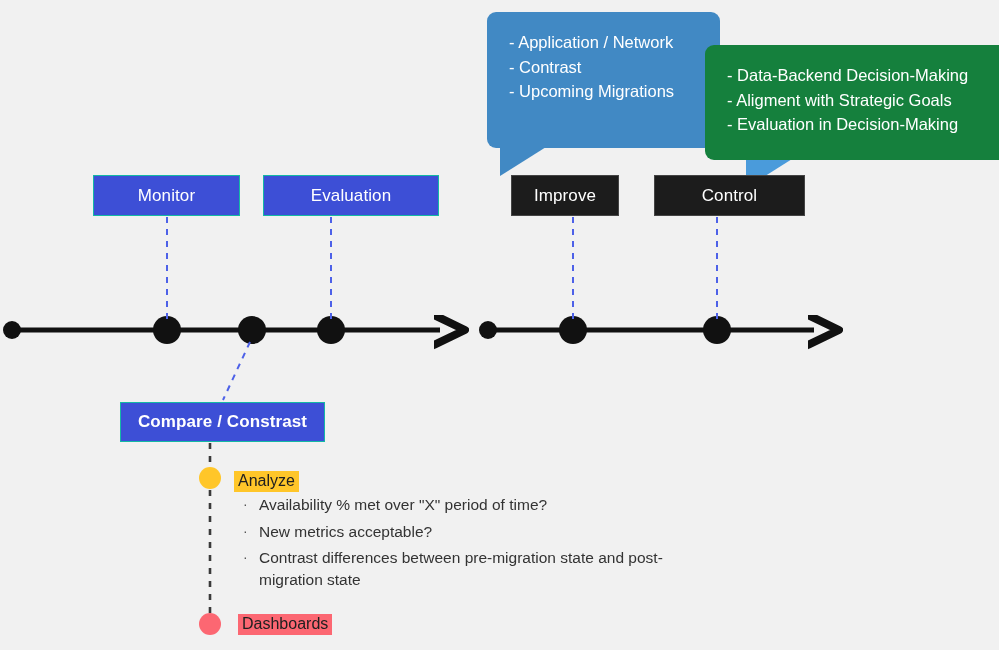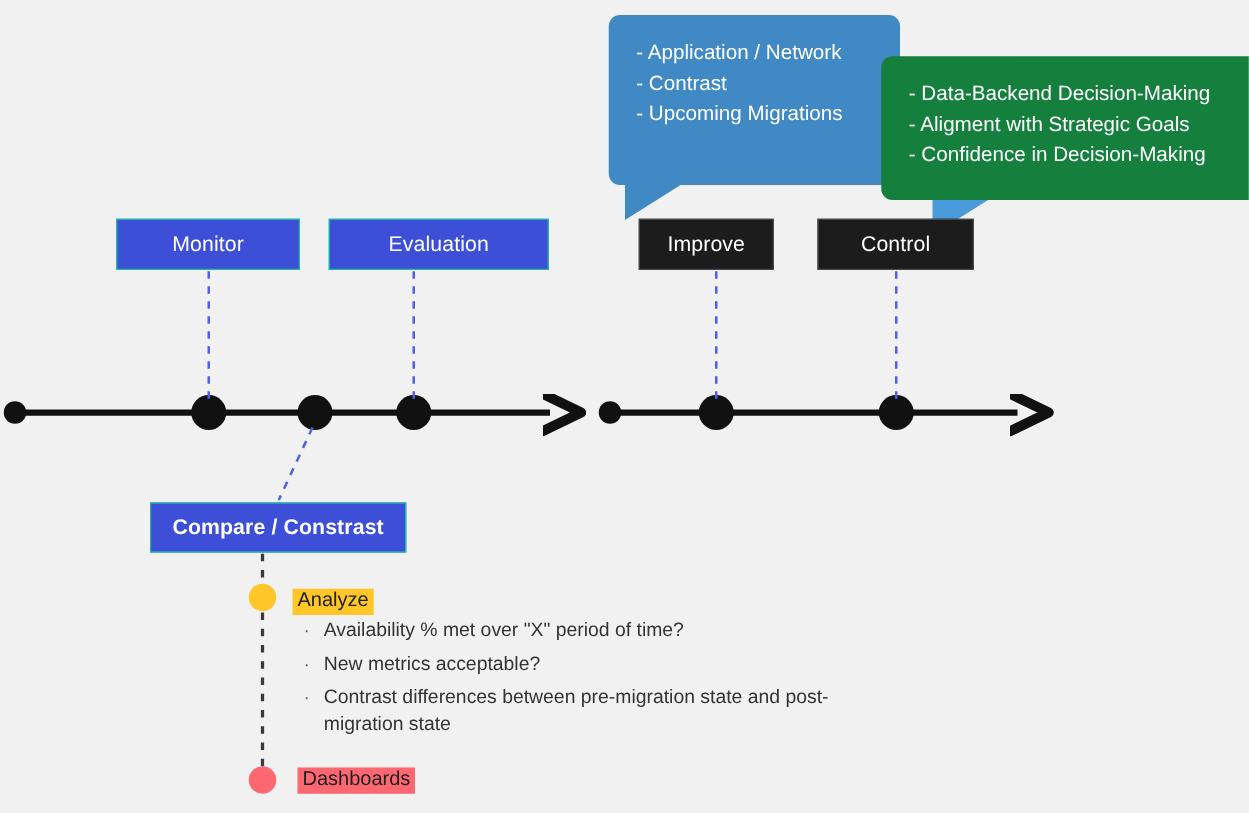--- a/index.html
+++ b/index.html
@@ -152,36 +152,36 @@
 
   <div class="bubble bubble-a" style="left:487px; top:12px; width:233px; height:136px;">
     <span class="bline">- Application / Network</span>
     <span class="bline">- Contrast</span>
     <span class="bline">- Upcoming Migrations</span>
   </div>
 
   <div class="bubble bubble-b" style="left:688px; top:45px; width:304px; height:115px;">
     <span class="bline">- Data-Backend Decision-Making</span>
     <span class="bline">- Aligment with Strategic Goals</span>
-    <span class="bline">- Confidence in Decision-Making</span>
+    <span class="bline">- Evaluation in Decision-Making</span>
   </div>
 
   <div class="stage-box blue" style="left:93px; top:175px; width:147px; height:41px;">
     <span>Monitor</span>
   </div>
 
   <div class="stage-box blue" style="left:263px; top:175px; width:176px; height:41px;">
     <span>Evaluation</span>
   </div>
 
   <div class="stage-box dark" style="left:511px; top:175px; width:108px; height:41px;">
     <span>Improve</span>
   </div>
 
-  <div class="stage-box dark" style="left:654px; top:175px; width:125px; height:41px;">
+  <div class="stage-box dark" style="left:654px; top:175px; width:151px; height:41px;">
     <span>Control</span>
   </div>
 
   <div class="stage-box blue" style="left:120px; top:402px; width:205px; height:40px;font-weight:bold;">
     <span>Compare / Constrast</span>
   </div>
 
   <div class="hl-label hl-yellow" style="left:234px; top:471px;text-align:right;">
     <span>Analyze</span>
   </div>

